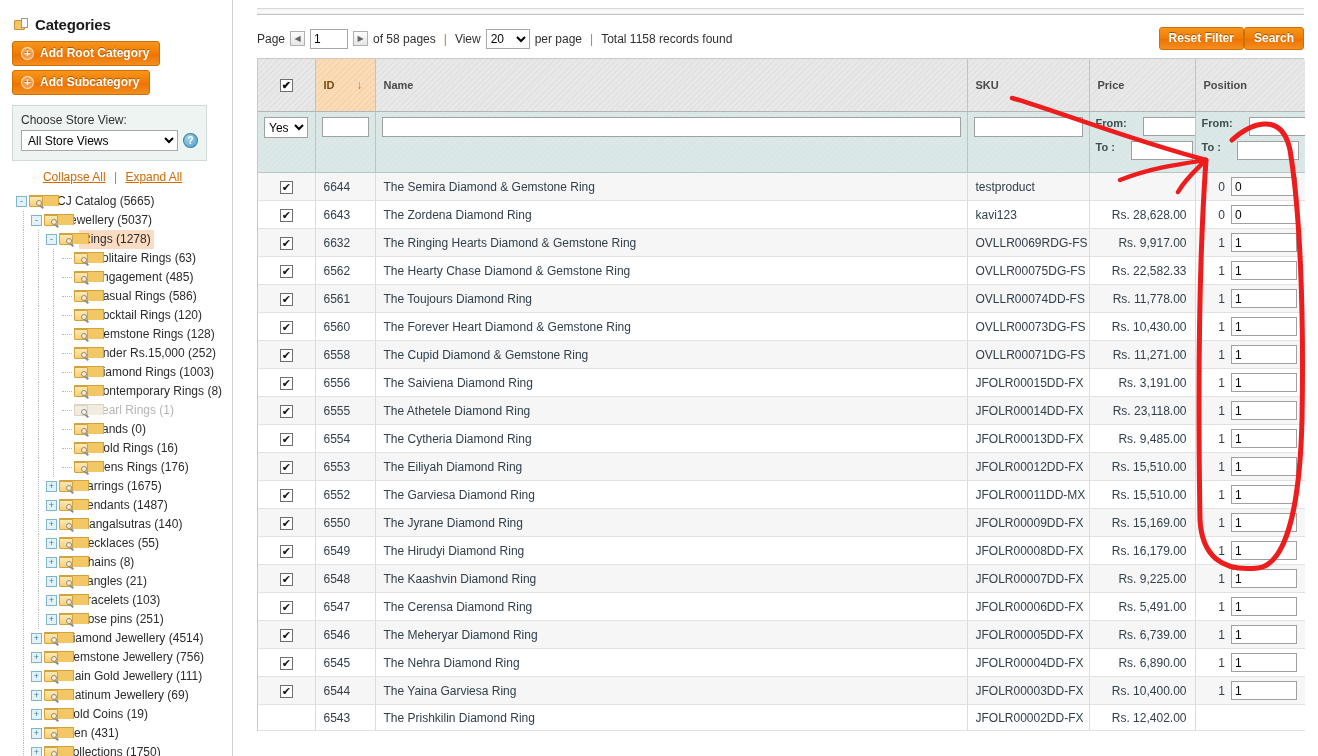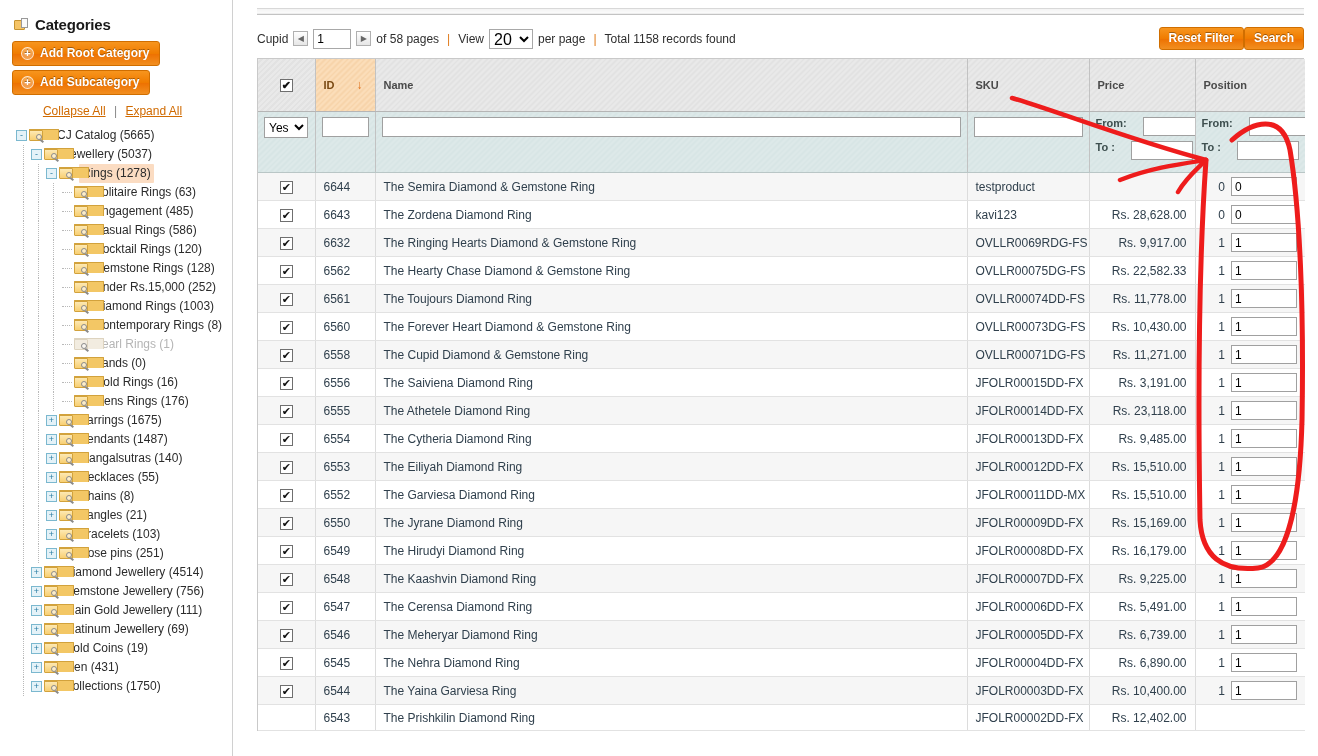--- a/index.html
+++ b/index.html
@@ -139,21 +139,21 @@
   .grid-toolbar { display: flex; align-items: center; justify-content: space-between; margin: 12px 14px 8px 24px; }
   .pager { display: flex; align-items: center; gap: 5px; font-size: 12px; color: #2f2f2f; }
   .pg-btn {
     width: 15px; height: 15px; border: 1px solid #b0b0b0; background: linear-gradient(to bottom,#fefefe,#e6e6e6);
     display: inline-flex; align-items: center; justify-content: center; font-size: 8px; color: #666; cursor: pointer;
   }
   input.pg-input {
     width: 38px; height: 20px; border: 1px solid #a8a8a8; font-size: 12px; padding: 1px 3px;
     font-family: "Liberation Sans", sans-serif; background:#fff;
   }
-  select.view-select { width: 44px; height: 20px; font-size: 16px; border: 1px solid #a8a8a8; font-family: "Liberation Sans", sans-serif; background:#fff;}
+  select.view-select { width: 44px; height: 20px; font-size: 12px; border: 1px solid #a8a8a8; font-family: "Liberation Sans", sans-serif; background:#fff;}
   .vsep { color: #e07b1c; margin: 0 3px; }
   .toolbar-right { display: flex; align-items: center; }
 
   
   .grid-wrap { margin: 0 14px 0 24px; border: 1px solid #c9c9c9; border-bottom: none; }
   table.grid { width: 100%; border-collapse: collapse; font-size: 12px; table-layout: fixed; }
   table.grid th {
     background: repeating-linear-gradient(135deg,#e9e9e9,#e9e9e9 2px,#e2e2e2 2px,#e2e2e2 4px);
     border-right: 1px solid #c2c2c2; border-bottom: 1px solid #b5b5b5;
     color: #4a4a4a; font-size: 11px; font-weight: bold; text-align: left;
@@ -215,20 +215,29 @@
         <span>Add Root Category</span>
       </span>
     </div>
     <div class="btnrow">
       <span class="btn-orange">
         <span class="circ-icon">+</span>
         <span>Add Subcategory</span>
       </span>
     </div>
 
+    <div class="storeview-box">
+      <div class="storeview-label">Choose Store View:</div>
+      <div class="sv-row">
+        <select class="sv-select">
+          <option>All Store Views</option>
+        </select>
+        <span class="help-icon">?</span>
+      </div>
+    </div>
 
     <div class="collapse-row">
       <a>Collapse All</a>
       <span class="sep">|</span>
       <a>Expand All</a>
     </div>
 
     <div class="tree" id="tree">
         <div class="tnode">
           <span class="toggler">-</span>
@@ -566,21 +575,21 @@
   </div>
 
   <div id="main">
 
     <div class="head-rule"></div>
 
     <div class="tabs-underline"></div>
 
     <div class="grid-toolbar">
       <div class="pager">
-        <span>Cupid</span>
+        <span>Page</span>
         <span class="pg-btn">◀</span>
         <input class="pg-input" type="text" value="1" style="">
         <span class="pg-btn">▶</span>
         <span>of 58 pages</span>
         <span class="vsep">|</span>
         <span>View</span>
         <select class="view-select">
           <option>20</option>
         </select>
         <span>per page</span>

